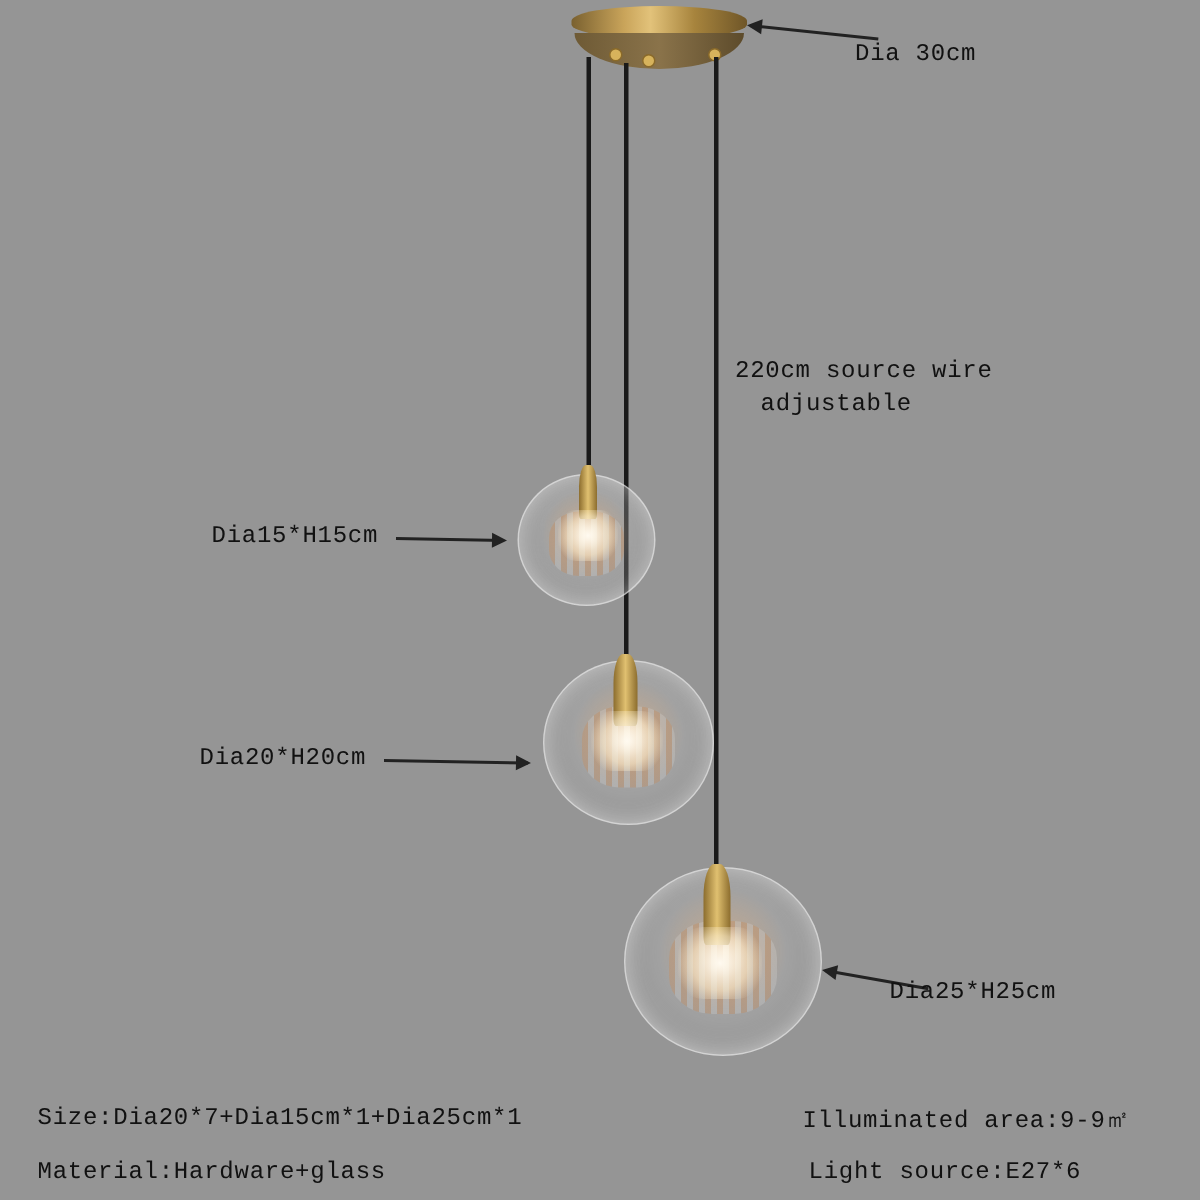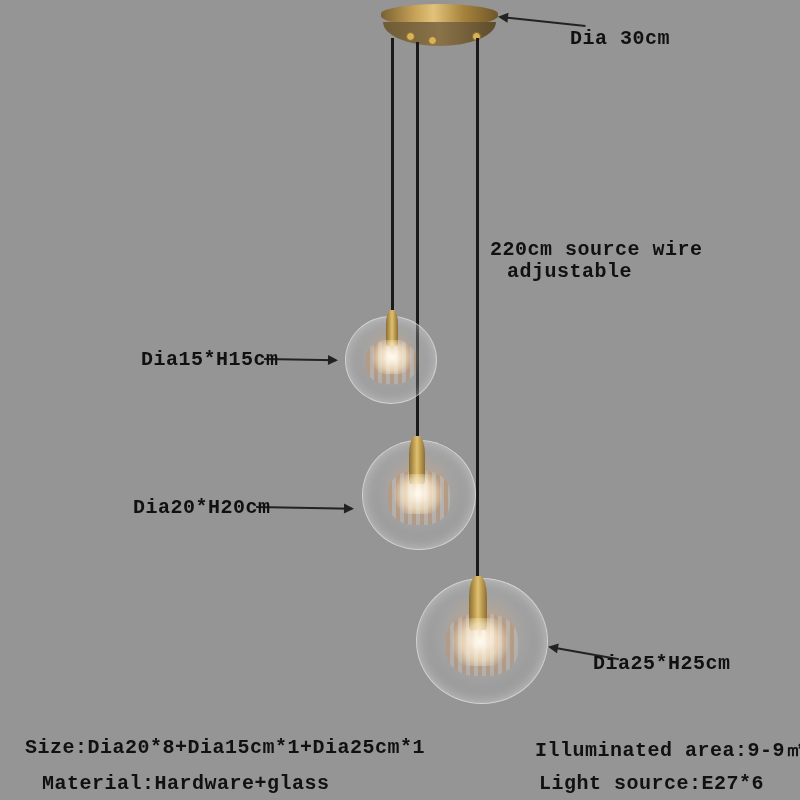--- a/index.html
+++ b/index.html
@@ -1,18 +1,18 @@
 <!DOCTYPE html>
 <html><head>
 <meta charset="utf-8">
 <style>
   html, body { margin:0; padding:0; }
   body { width:800px; height:800px; background:#959595; position:relative; overflow:hidden;
          font-family:"Liberation Mono","DejaVu Sans Mono",monospace; color:#111; }
-  .label { position:absolute; font-weight:bold; font-size:20px; white-space:nowrap; letter-spacing:0.5px; }
+  .label { position:absolute; font-weight:normal; font-size:16px; white-space:nowrap; letter-spacing:0.5px; }
   .canopy-top { position:absolute; left:381px; top:4px; width:117px; height:22px; border-radius:50%/45%;
          background:linear-gradient(90deg,#7a6130,#c9a45a 30%,#e2c27a 45%,#a7843d 70%,#6f5628); }
   .canopy-bottom { position:absolute; left:383px; top:22px; width:113px; height:24px; border-radius:0 0 50% 50%/0 0 100% 100%;
          background:linear-gradient(90deg,#6e5a35,#8a734a 50%,#5d4b2b); }
   .wire { position:absolute; width:3px; background:#1a1a1a; }
   .bolt { position:absolute; width:7px; height:7px; border-radius:50%; background:#d7b35c; border:1px solid #8a6a2a; }
   .globe { position:absolute; border-radius:50%;
            background:radial-gradient(circle at 50% 45%, rgba(255,240,220,0.85) 0%, rgba(230,190,150,0.45) 18%, rgba(200,200,200,0.25) 45%, rgba(170,170,170,0.15) 70%, rgba(220,220,220,0.35) 100%);
            border:1px solid rgba(235,235,235,0.7); box-shadow: inset 0 0 14px rgba(255,255,255,0.45); }
   .globe::before { content:""; position:absolute; left:22%; right:22%; top:28%; bottom:22%;
@@ -53,16 +53,16 @@
 <div class="arrow" style="left:256px;top:506px;width:96px;transform:rotate(1deg)"></div>
 <div class="arrow left" style="left:550px;top:646px;width:70px;transform:rotate(10deg)"></div>
 
 <div class="label" style="left:570px;top:27px">Dia 30cm</div>
 <div class="label" style="left:490px;top:238px">220cm source wire</div>
 <div class="label" style="left:507px;top:260px">adjustable</div>
 <div class="label" style="left:141px;top:348px">Dia15*H15cm</div>
 <div class="label" style="left:133px;top:496px">Dia20*H20cm</div>
 <div class="label" style="left:593px;top:652px">Dia25*H25cm</div>
 
-<div class="label" style="left:25px;top:736px">Size:Dia20*8+Dia15cm*1+Dia25cm*1</div>
-<div class="label" style="left:42px;top:772px">Material:Hardware+glass</div>
+<div class="label" style="left:25px;top:736px">Size:Dia20*7+Dia15cm*1+Dia25cm*1</div>
+<div class="label" style="left:25px;top:772px">Material:Hardware+glass</div>
 <div class="label" style="left:535px;top:736px">Illuminated area:9-9㎡</div>
 <div class="label" style="left:539px;top:772px">Light source:E27*6</div>
 
 </body></html>

